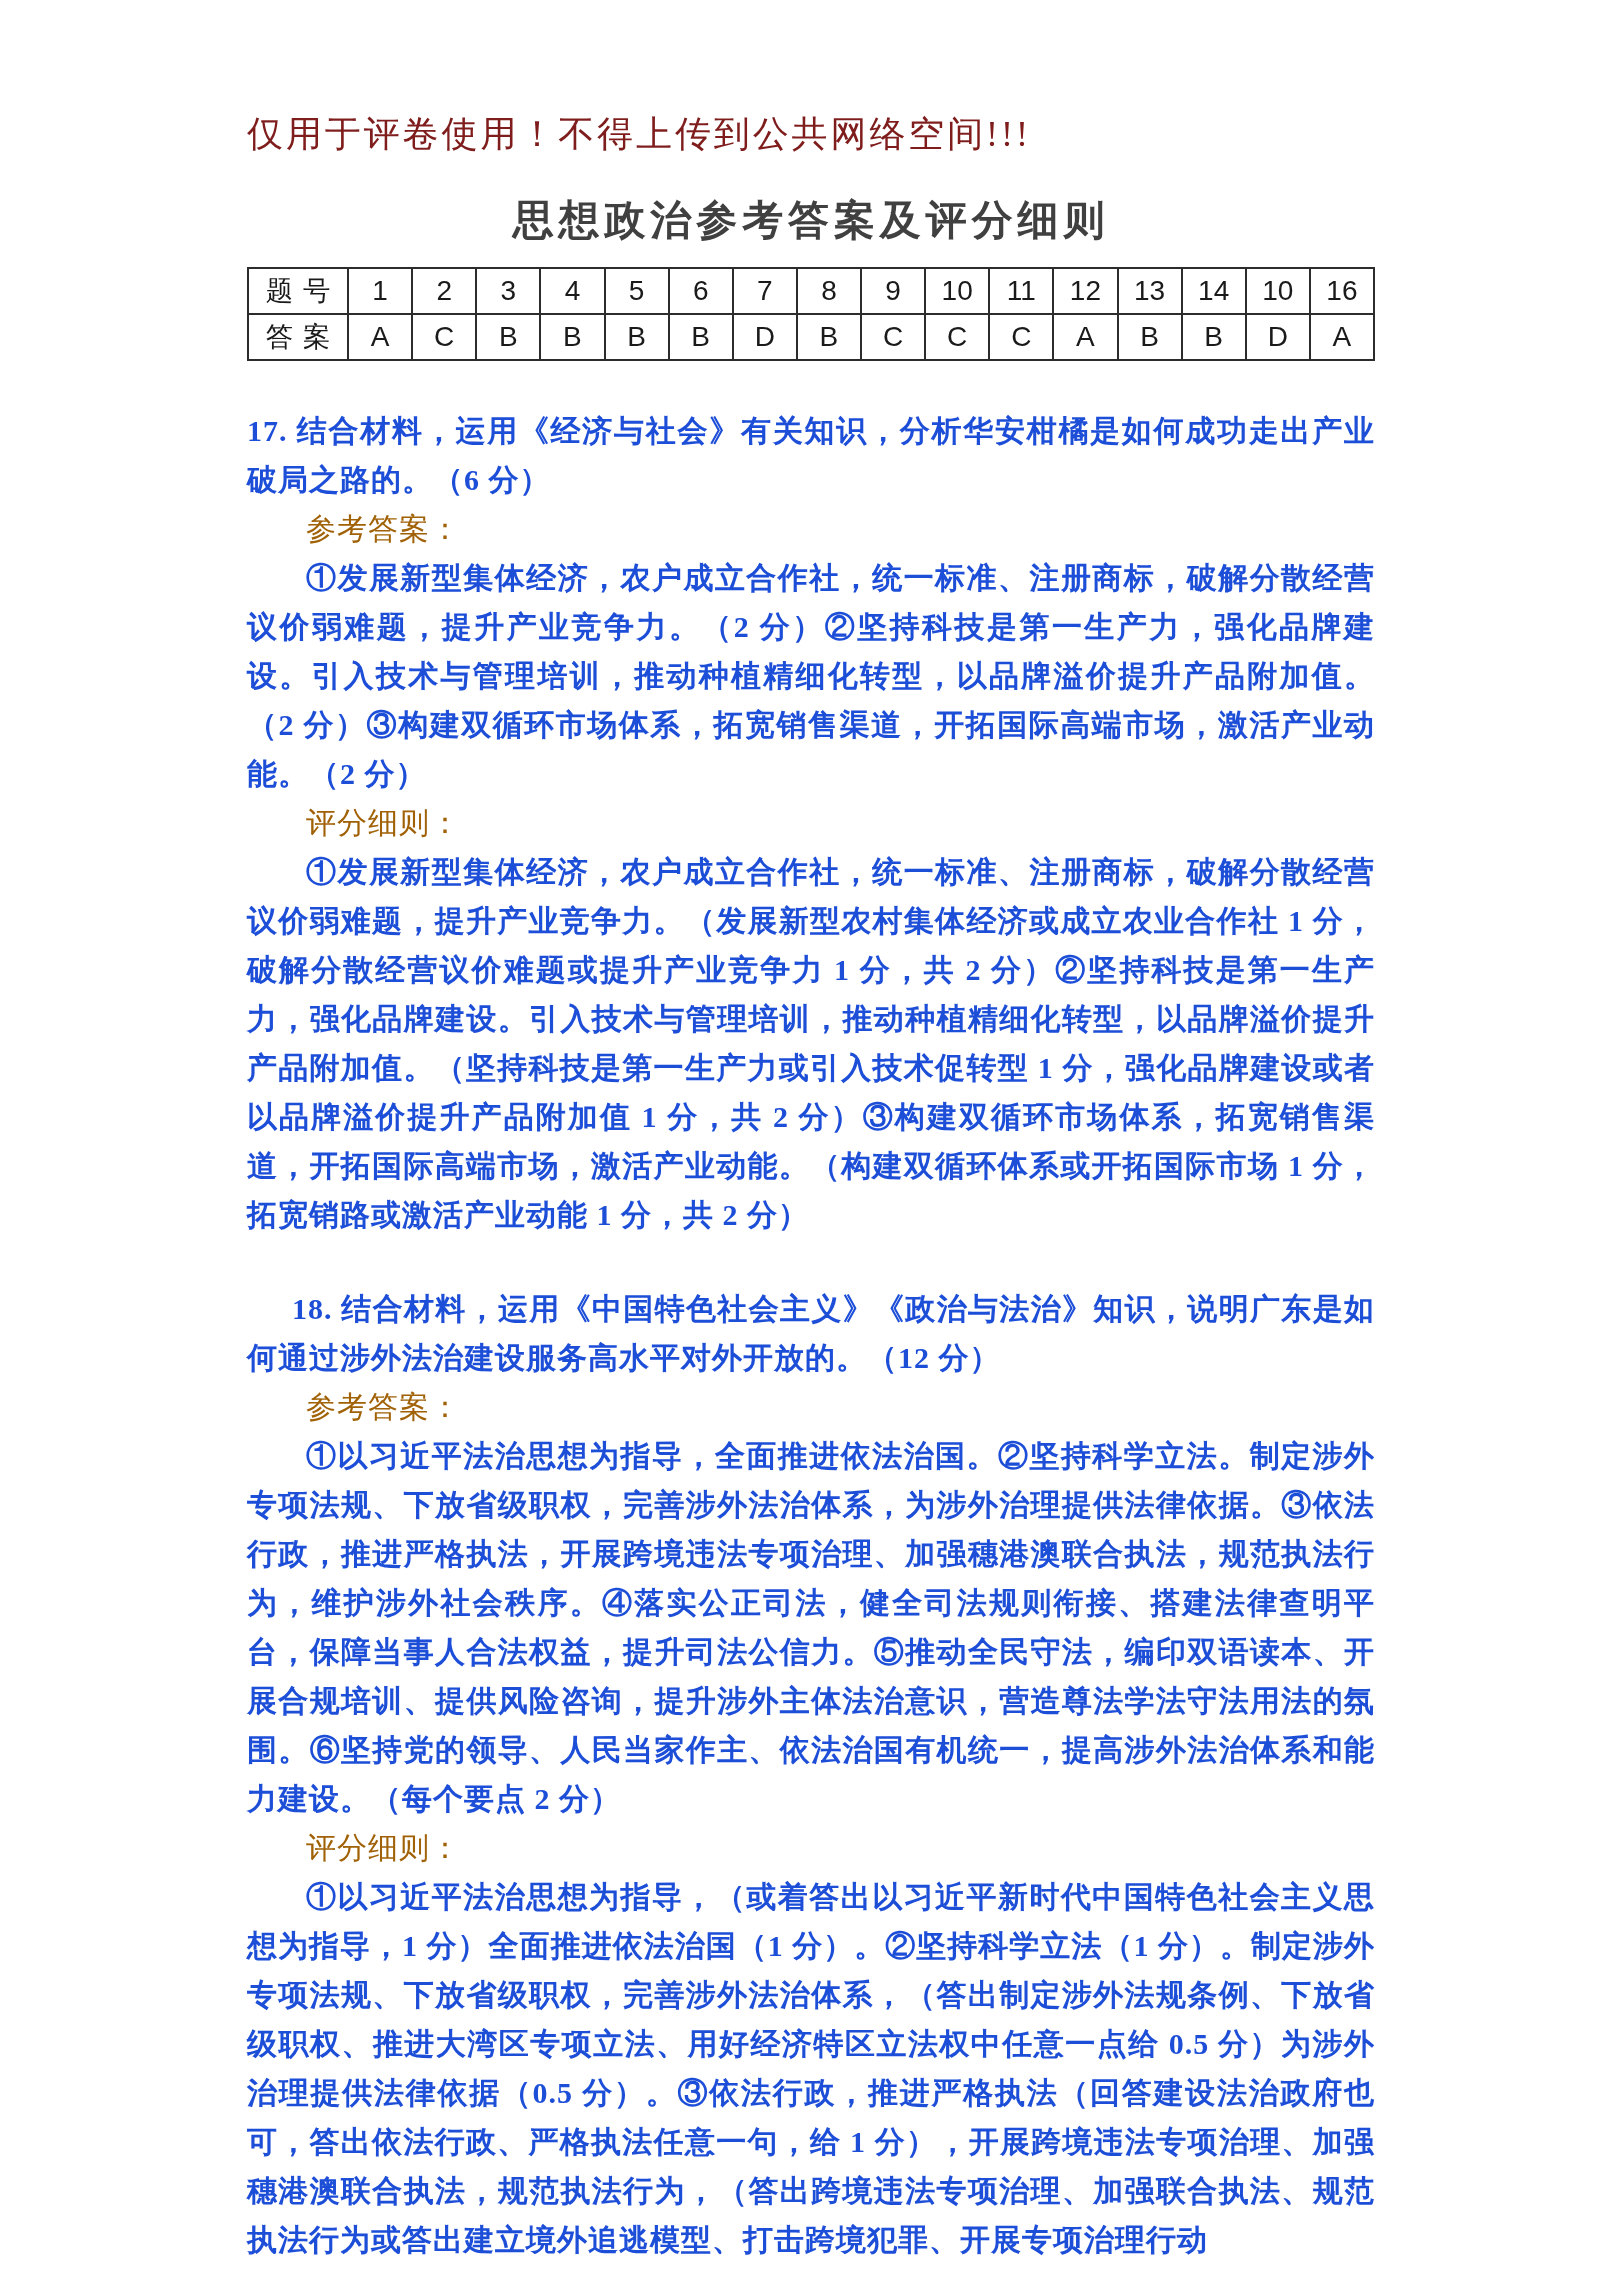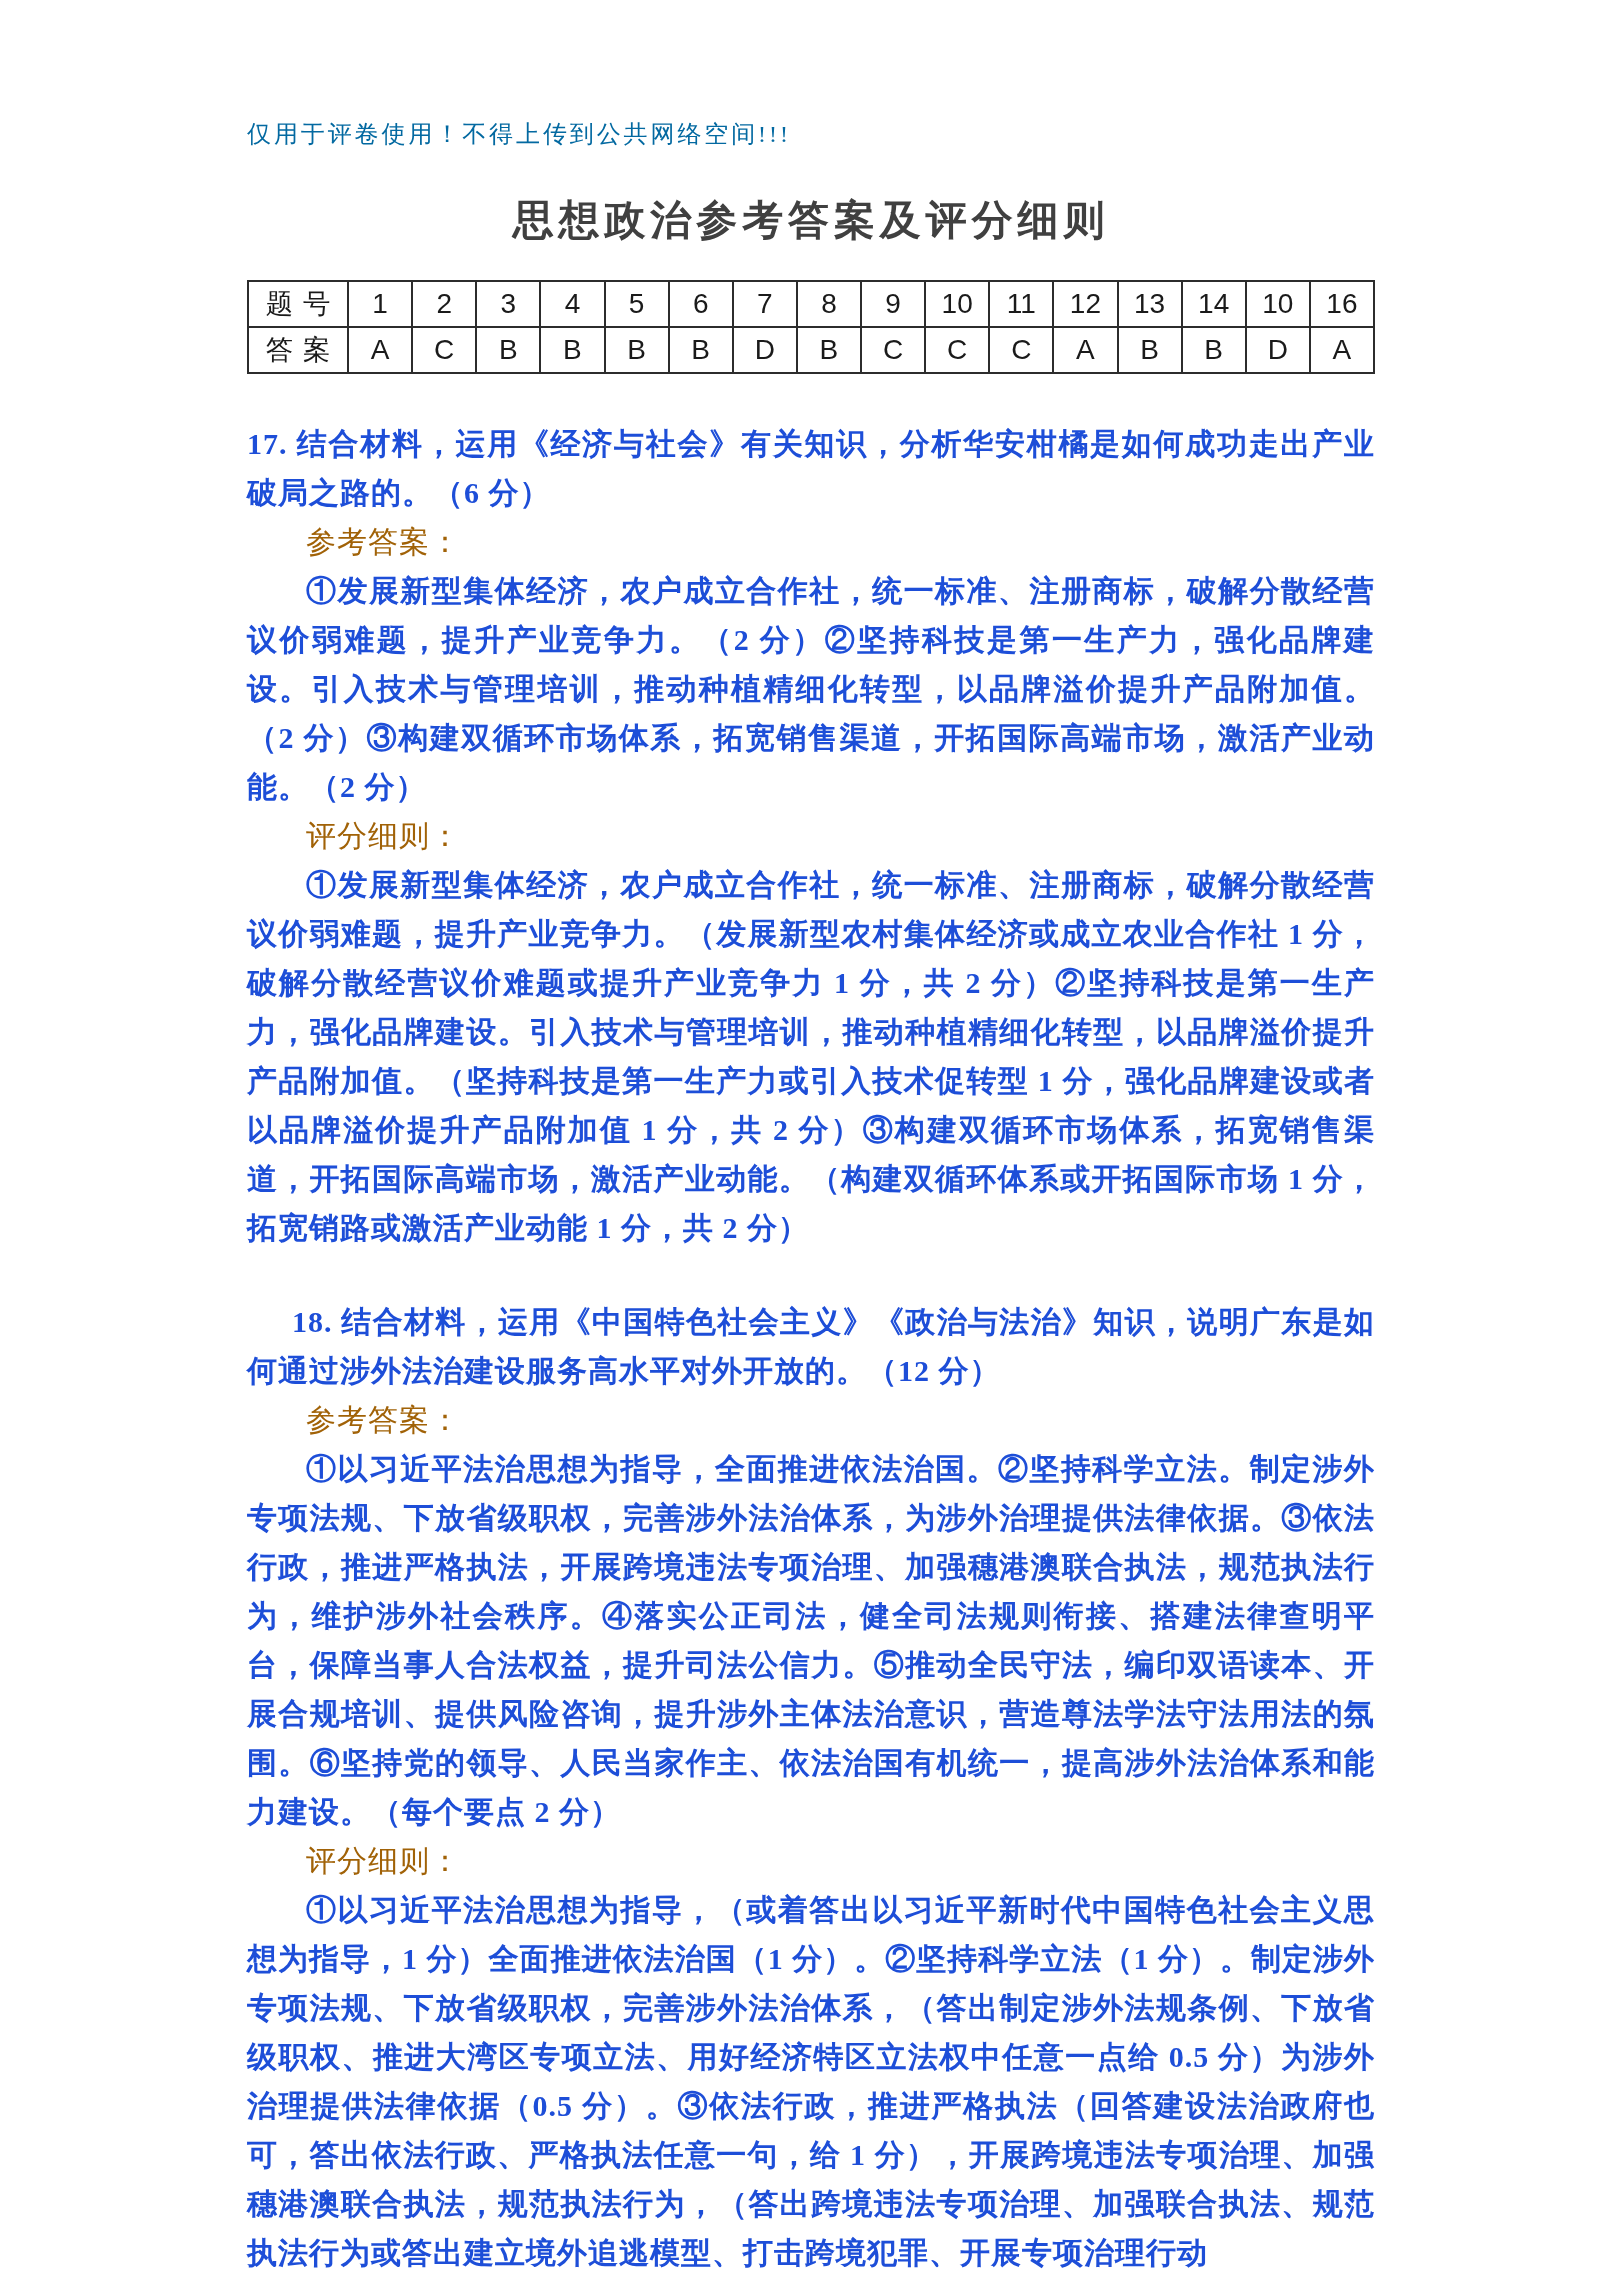--- a/index.html
+++ b/index.html
@@ -8,37 +8,37 @@
     width:1615px;height:2290px;
     margin:0 auto;
     background:#ffffff;
     color:#1f1f1f;
     box-sizing:border-box;
     padding:110px 240px 0 247px;
     font-family:"Liberation Serif","DejaVu Serif",serif;
     overflow:hidden;
   }
   .notice{
-    font-size:24px;
+    font-size:36px;
     line-height:49px;
     letter-spacing:2.9px;
-    color:#0369a1;
+    color:#7f1d1d;
   }
   .title{
     margin:33px 0 0 0;
     font-size:41px;
     line-height:57px;
     font-weight:700;
     text-align:center;
     letter-spacing:4.9px;
     color:#404040;
   }
   table.answer-table{
     width:100%;
-    margin-top:31px;
+    margin-top:18px;
     border-collapse:collapse;
     table-layout:fixed;
   }
   table.answer-table td{
     border:2px solid #2c2c2c;
     height:44px;
     padding:0;
     text-align:center;
     vertical-align:middle;
     font-size:28px;

